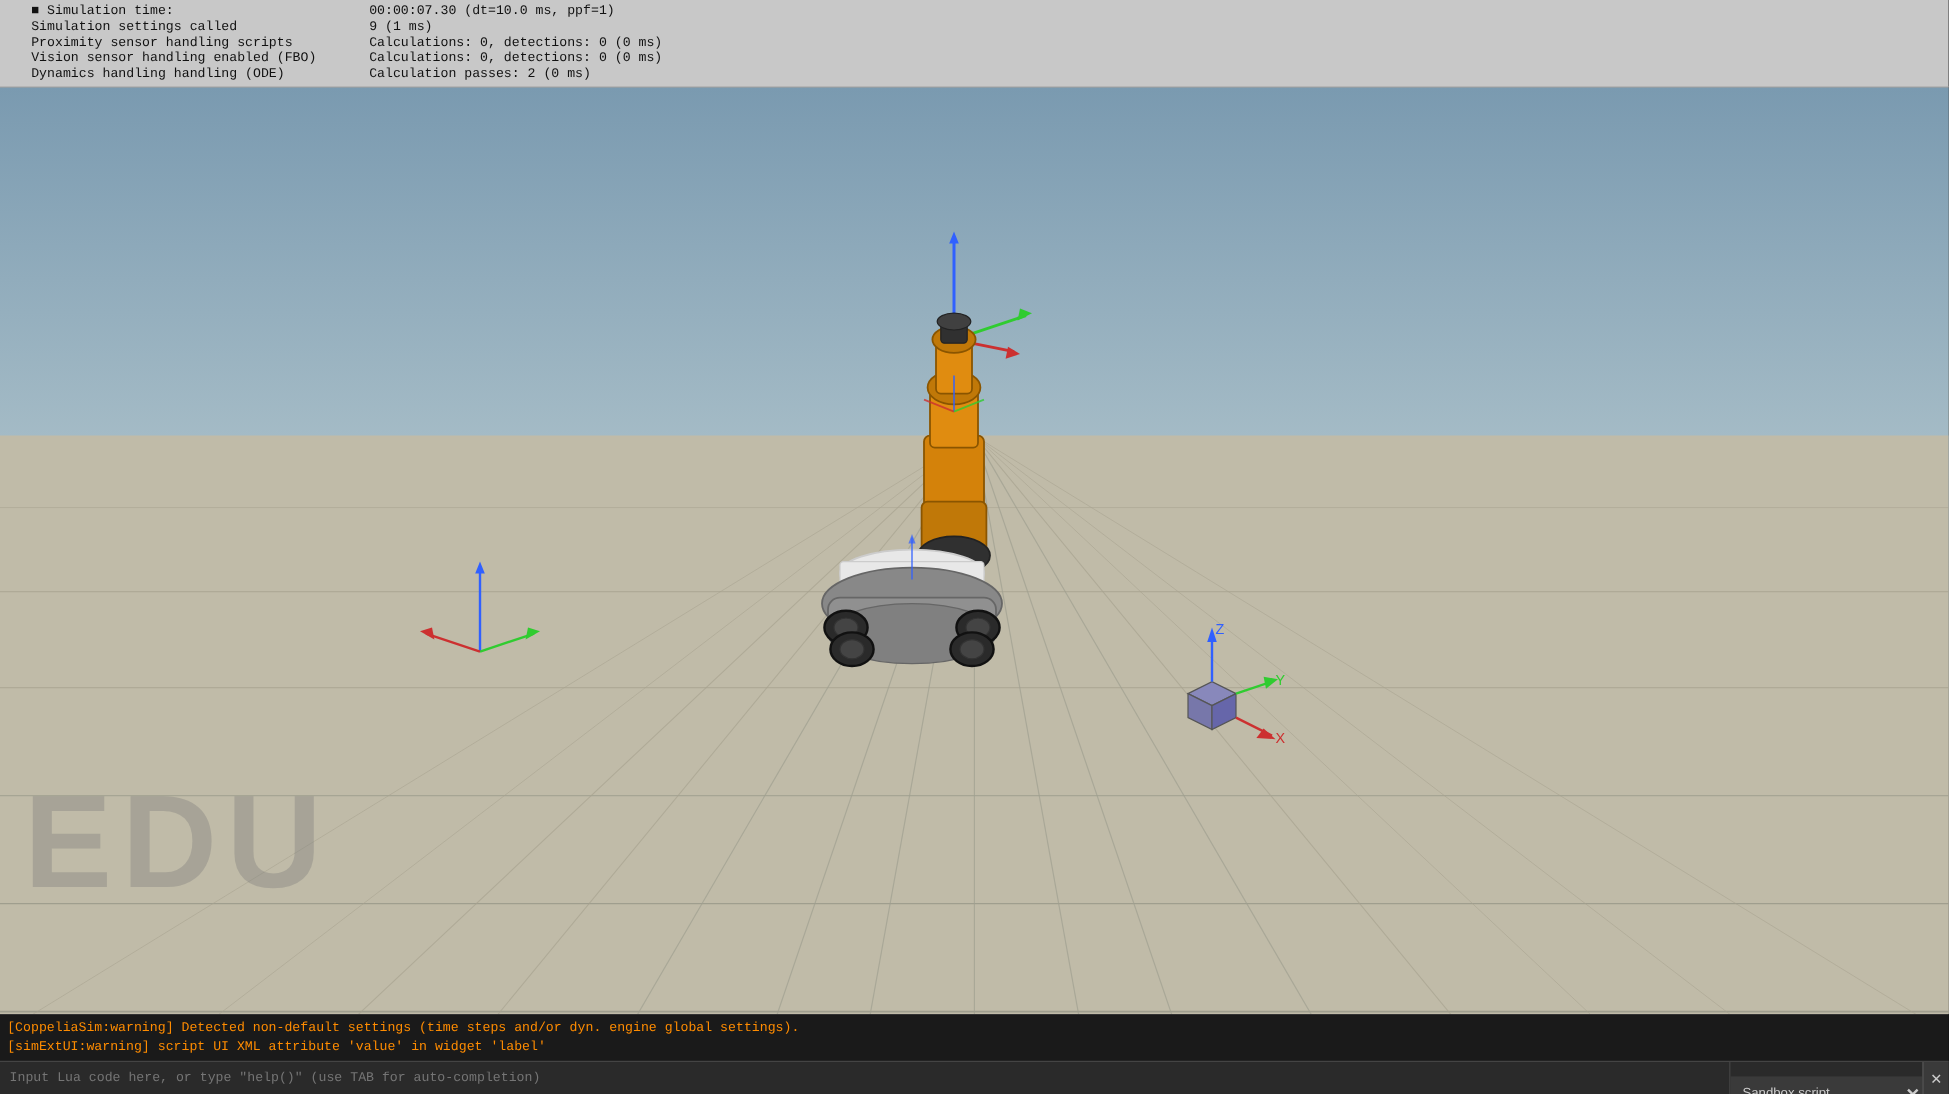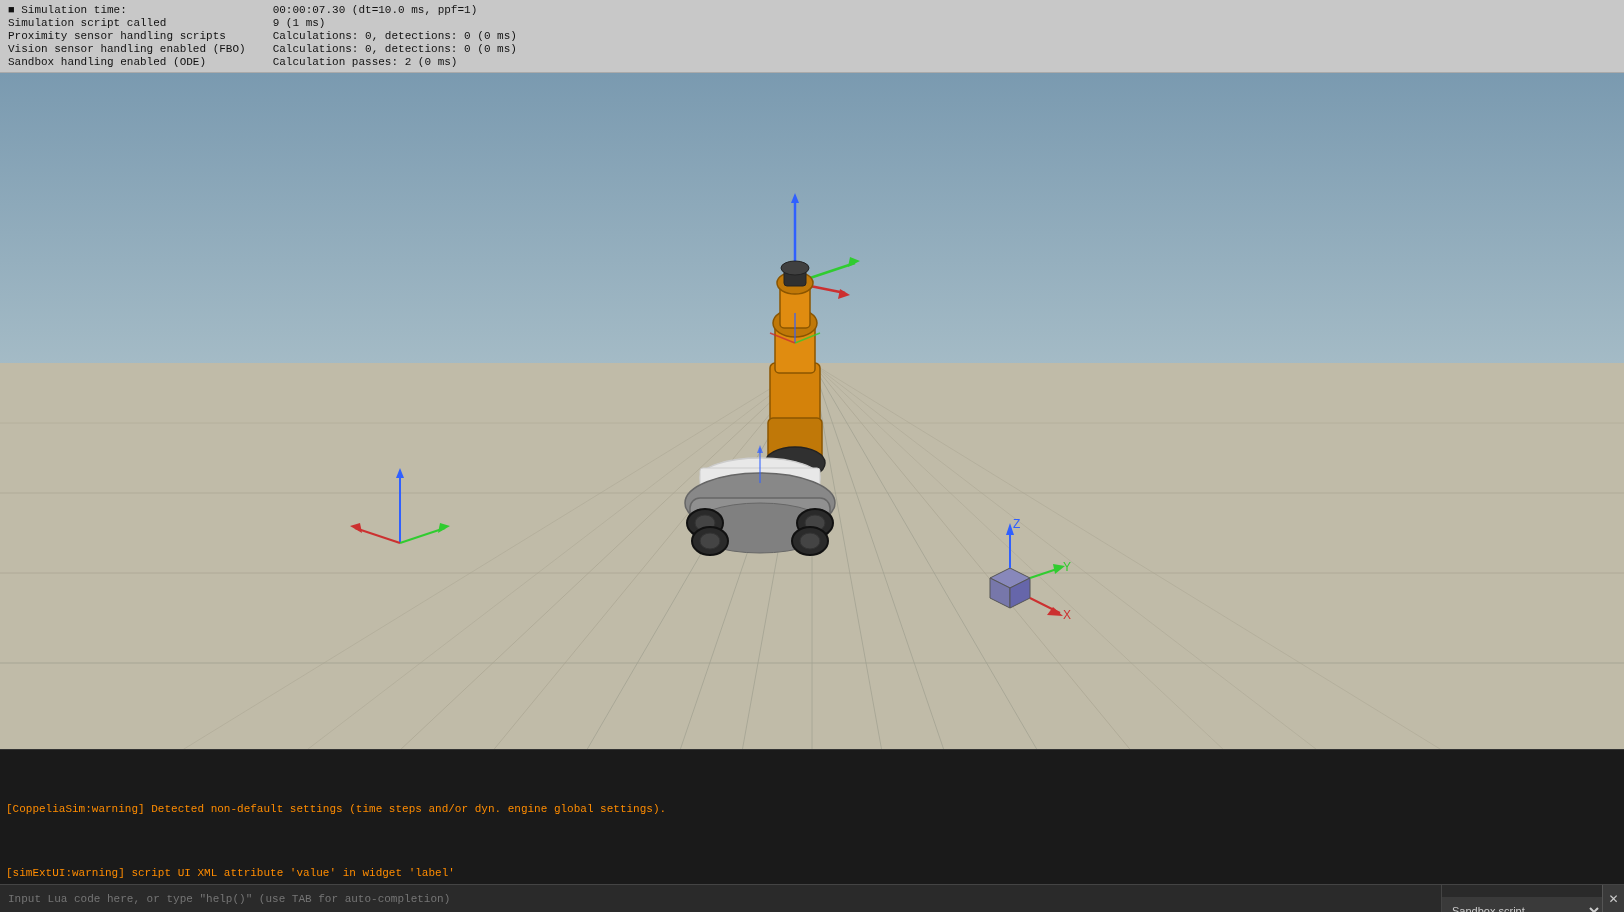--- a/index.html
+++ b/index.html
@@ -16,23 +16,23 @@
     #app {
       width: 1624px;
       height: 912px;
       display: flex;
       flex-direction: column;
     }
 
     
     #status-bar {
       background: #c8c8c8;
-      padding: 4px 8px;
-      display: flex;
-      gap: 27px;
+      padding: 4px 26px;
+      display: flex;
+      gap: 44px;
       flex-shrink: 0;
       border-bottom: 1px solid #aaa;
     }
     .status-col {
       display: flex;
       flex-direction: column;
       gap: 1px;
     }
     .status-row {
       font-size: 11px;
@@ -71,21 +71,20 @@
 
     #console-messages {
       padding: 3px 6px;
       background: #1a1a1a;
     }
 
     .console-line {
       font-size: 11px;
       white-space: nowrap;
       line-height: 16px;
-      margin-top: 48px;
     }
     .console-line.warning { color: #ff8c00; }
 
     
     #input-bar {
       display: flex;
       align-items: center;
       background: #2a2a2a;
       border-top: 1px solid #444;
       height: 28px;
@@ -148,30 +147,30 @@
 <body>
 
 <div id="app">
 
   <div id="status-bar">
     <div class="status-col">
       <div class="status-row">
         <span>■ Simulation time:</span>
       </div>
       <div class="status-row">
-        <span>Simulation script called</span>
+        <span>Simulation settings called</span>
       </div>
       <div class="status-row">
         <span>Proximity sensor handling scripts</span>
       </div>
       <div class="status-row">
         <span>Vision sensor handling enabled (FBO)</span>
       </div>
       <div class="status-row">
-        <span>Sandbox handling enabled (ODE)</span>
+        <span>Dynamics handling handling (ODE)</span>
       </div>
     </div>
     <div class="status-col">
       <div class="status-row">00:00:07.30 (dt=10.0 ms, ppf=1)</div>
       <div class="status-row">9 (1 ms)</div>
       <div class="status-row">Calculations: 0, detections: 0 (0 ms)</div>
       <div class="status-row">Calculations: 0, detections: 0 (0 ms)</div>
       <div class="status-row">Calculation passes: 2 (0 ms)</div>
     </div>
   </div>
@@ -310,20 +309,21 @@
         <line x1="55" y1="15" x2="85" y2="5" stroke="#30cc30" stroke-width="2"></line>
         <polygon points="90,3 78,1 80,11" fill="#30cc30"></polygon>
         <text x="88" y="8" fill="#30cc30" font-size="12" font-family="Arial">Y</text>
 
         <line x1="55" y1="35" x2="85" y2="50" stroke="#cc3030" stroke-width="2"></line>
         <polygon points="88,53 78,44 72,52" fill="#cc3030"></polygon>
         <text x="88" y="56" fill="#cc3030" font-size="12" font-family="Arial">X</text>
       </g>
     </svg>
 
+    <div id="edu-watermark">EDU</div>
 
   </div>
 
   <div id="console-area">
     <div id="console-messages">
       <div class="console-line warning">
         [CoppeliaSim:warning] Detected non-default settings (time steps and/or dyn. engine global settings).
       </div>
       <div class="console-line warning">
         [simExtUI:warning] script UI XML attribute 'value' in widget 'label'

